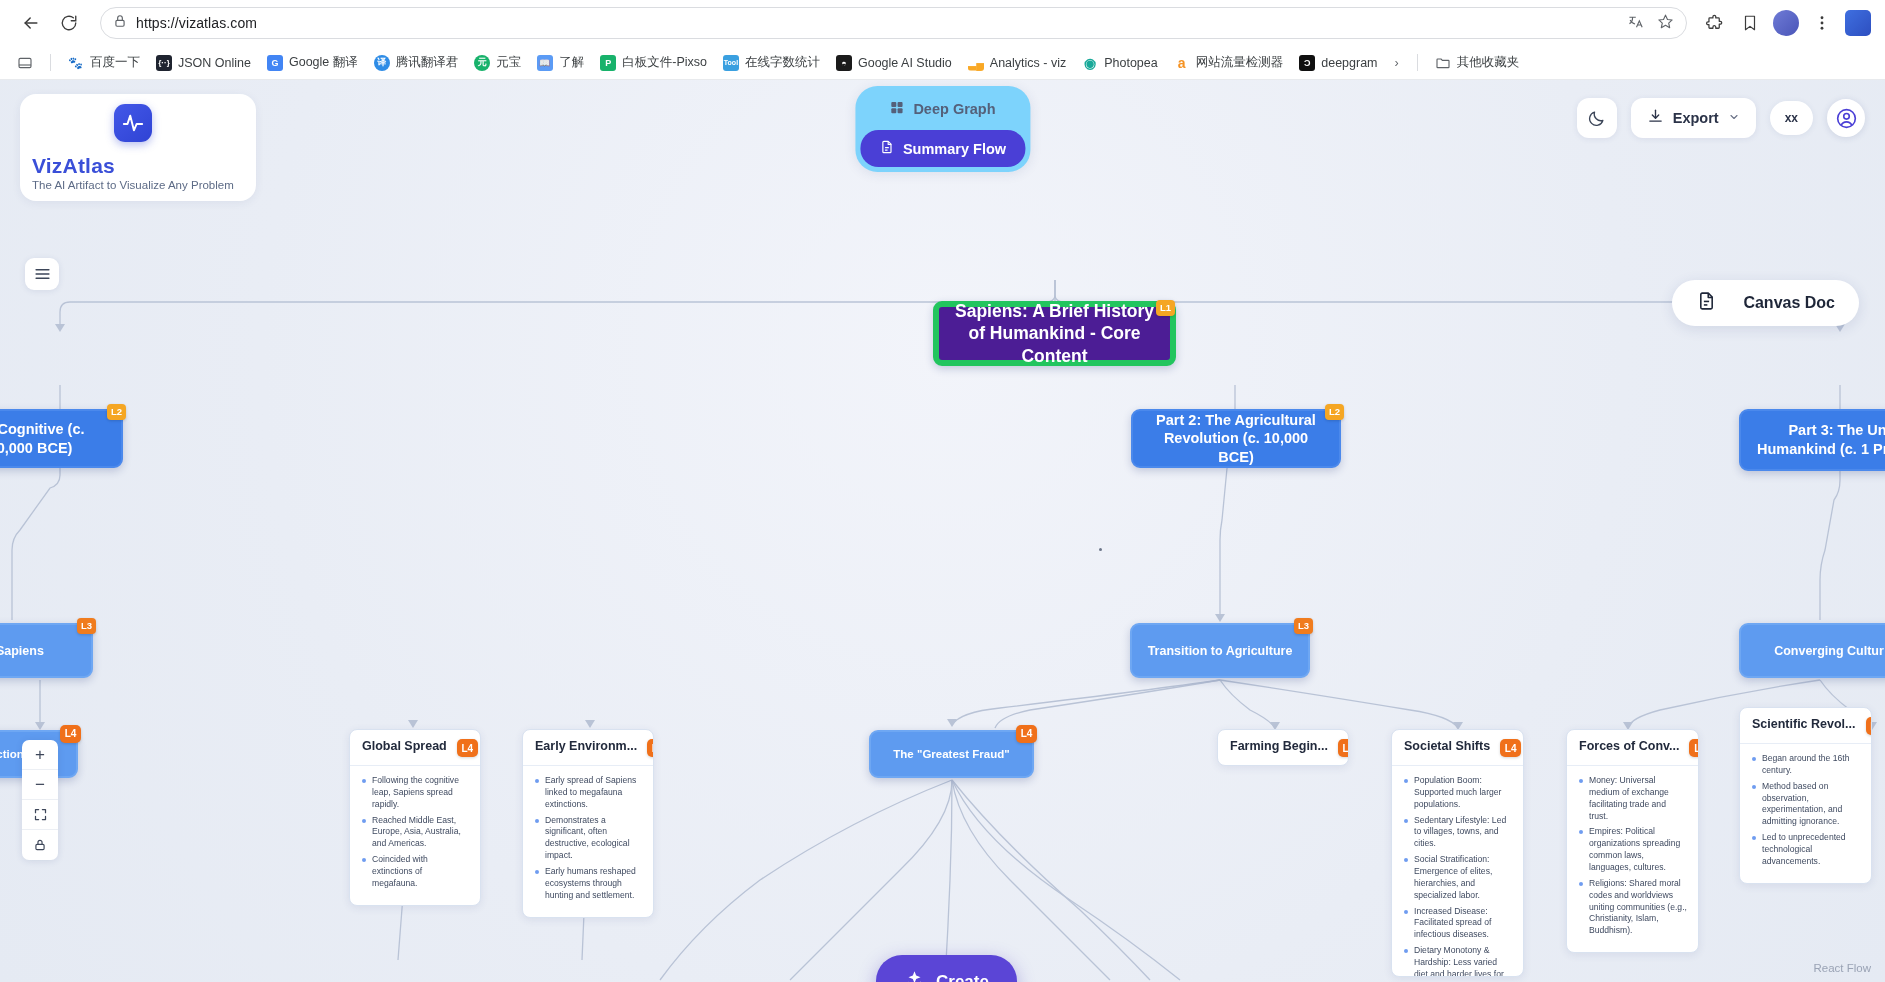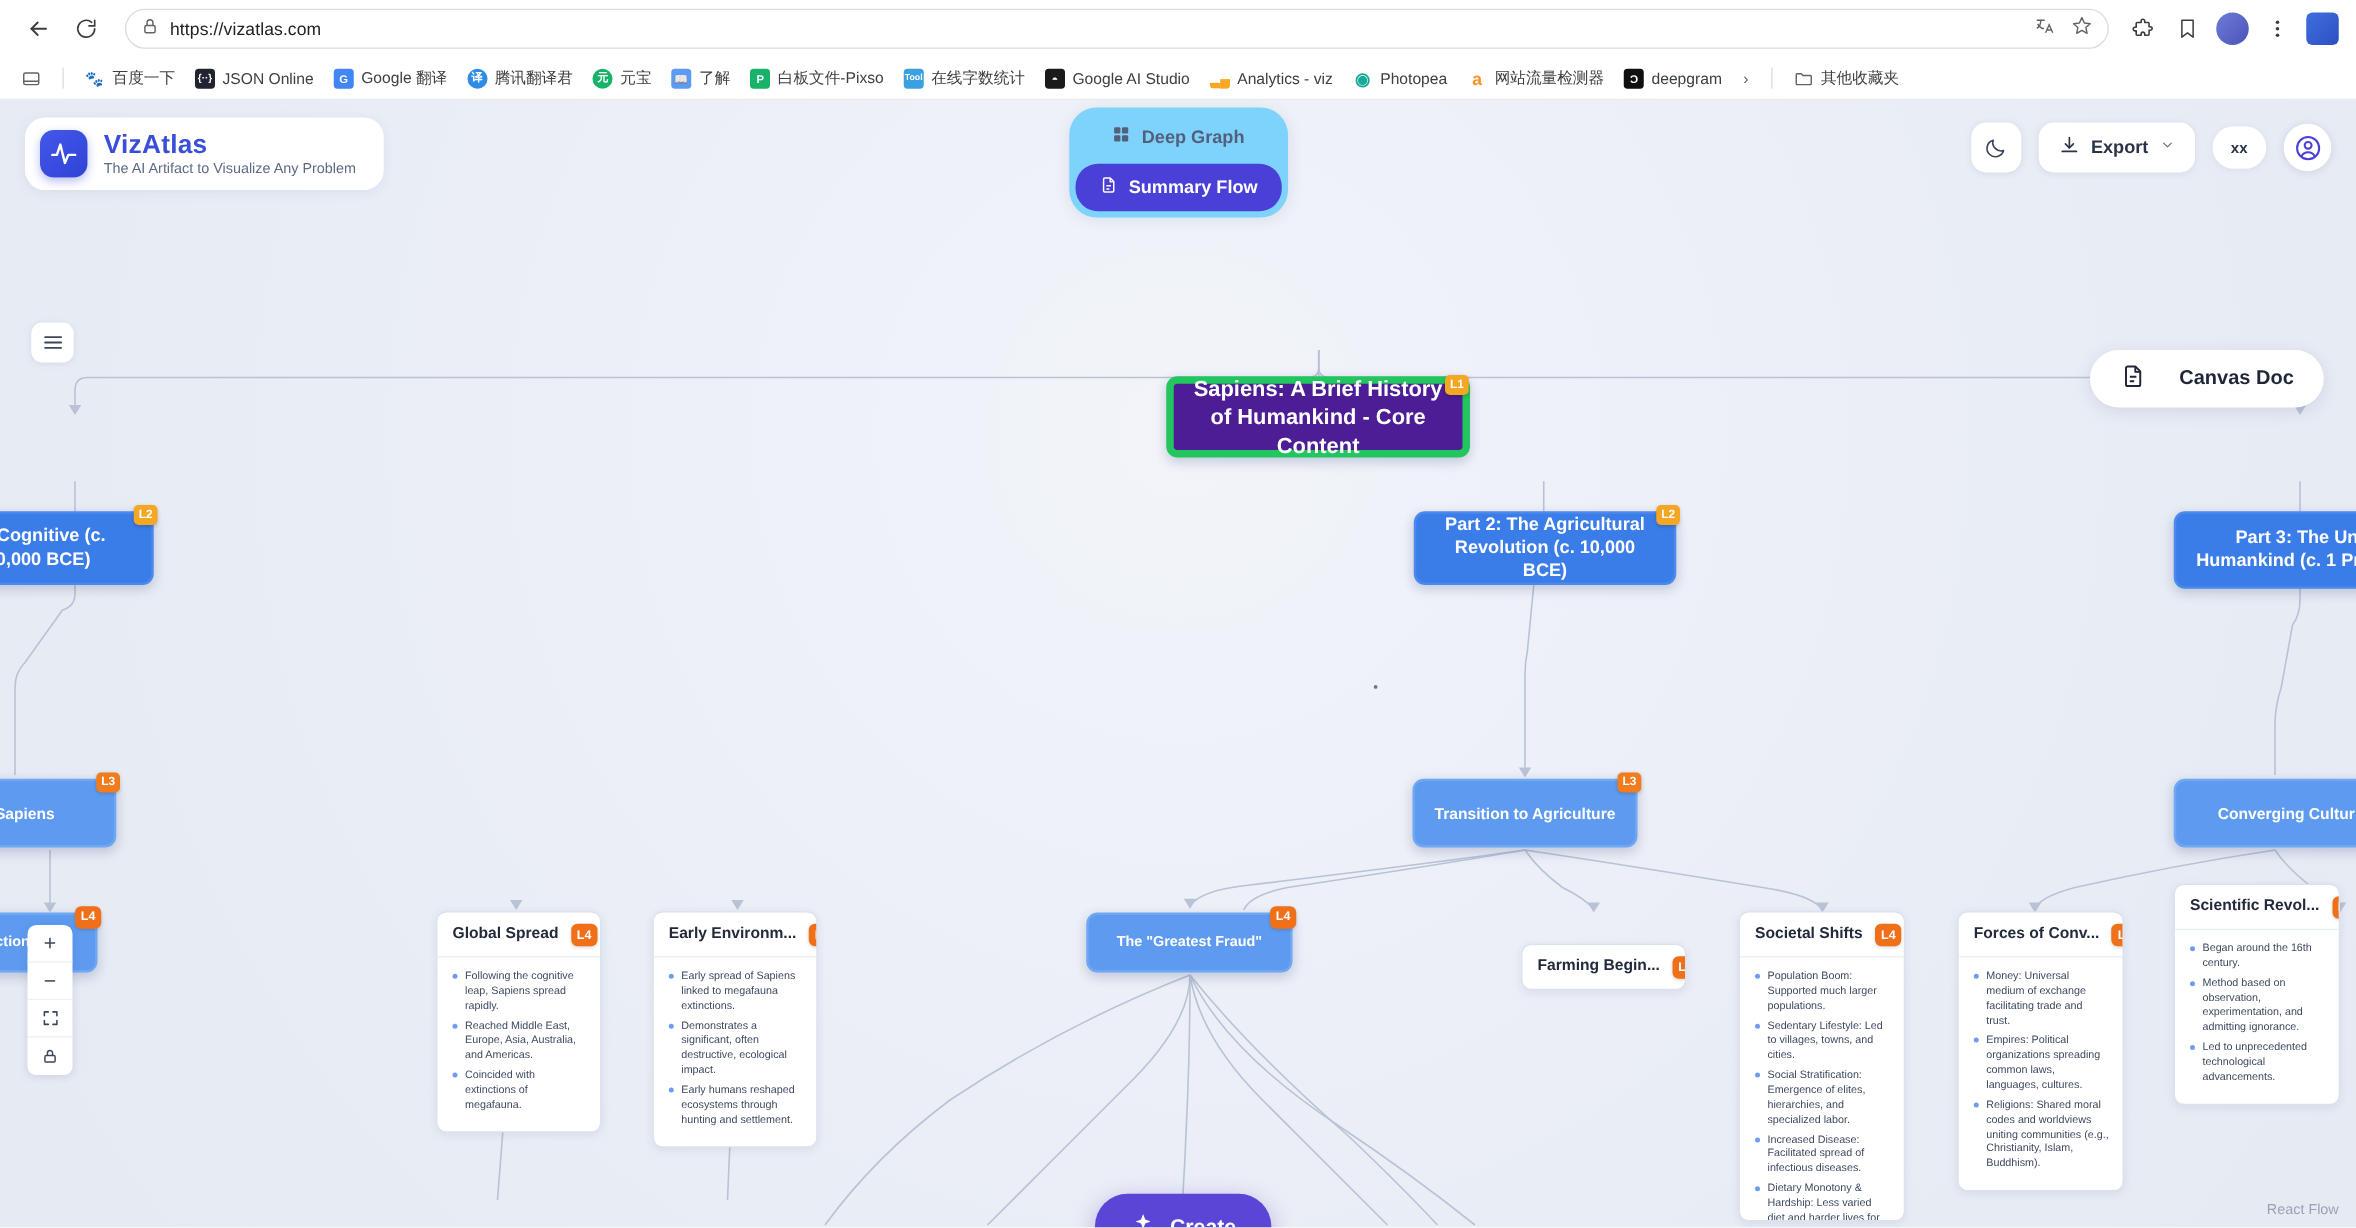--- a/index.html
+++ b/index.html
@@ -68,20 +68,21 @@
   
   .app-header {
     position: absolute; top: 0; left: 0; right: 0; height: 78px;
     display: flex; align-items: center; z-index: 40;
   }
   .brand {
     position: absolute; left: 20px; top: 14px;
     display: flex; align-items: center; gap: 13px;
     background: #ffffff; border-radius: 16px; padding: 10px 22px 10px 12px;
     box-shadow: 0 2px 10px rgba(40,60,120,.07);
+    flex-direction: column;
   }
   .brand-logo {
     width: 38px; height: 38px; border-radius: 11px;
     background: linear-gradient(140deg,#4358e8,#2f43d4);
     display: flex; align-items: center; justify-content: center;
     box-shadow: 0 3px 8px rgba(50,70,210,.35);
   }
   .brand-name { font-size: 21px; font-weight: bold; color: #3a4fd8; line-height: 1.05; letter-spacing:.2px;}
   .brand-tag { font-size: 11.5px; color: #5d6b86; margin-top: 2px; }
 
@@ -572,21 +573,21 @@
     </div>
     <div class="card-body">
       <ul>
         <li>Early spread of Sapiens linked to megafauna extinctions.</li>
         <li>Demonstrates a significant, often destructive, ecological impact.</li>
         <li>Early humans reshaped ecosystems through hunting and settlement.</li>
       </ul>
     </div>
   </div>
 
-  <div class="node card" style="left:1217px; top:675px; width:132px;">
+  <div class="node card" style="left:1217px; top:649px; width:132px;">
     <div class="card-head">
       <span class="card-title">Farming Begin...</span>
       <span class="lvl-badge l4" style="position:static;">L4</span>
     </div>
   </div>
 
   <div class="node card" style="left:1391px; top:649px; width:133px; height:248px;">
     <div class="card-head">
       <span class="card-title">Societal Shifts</span>
       <span class="lvl-badge l4" style="position:static;">L4</span>

